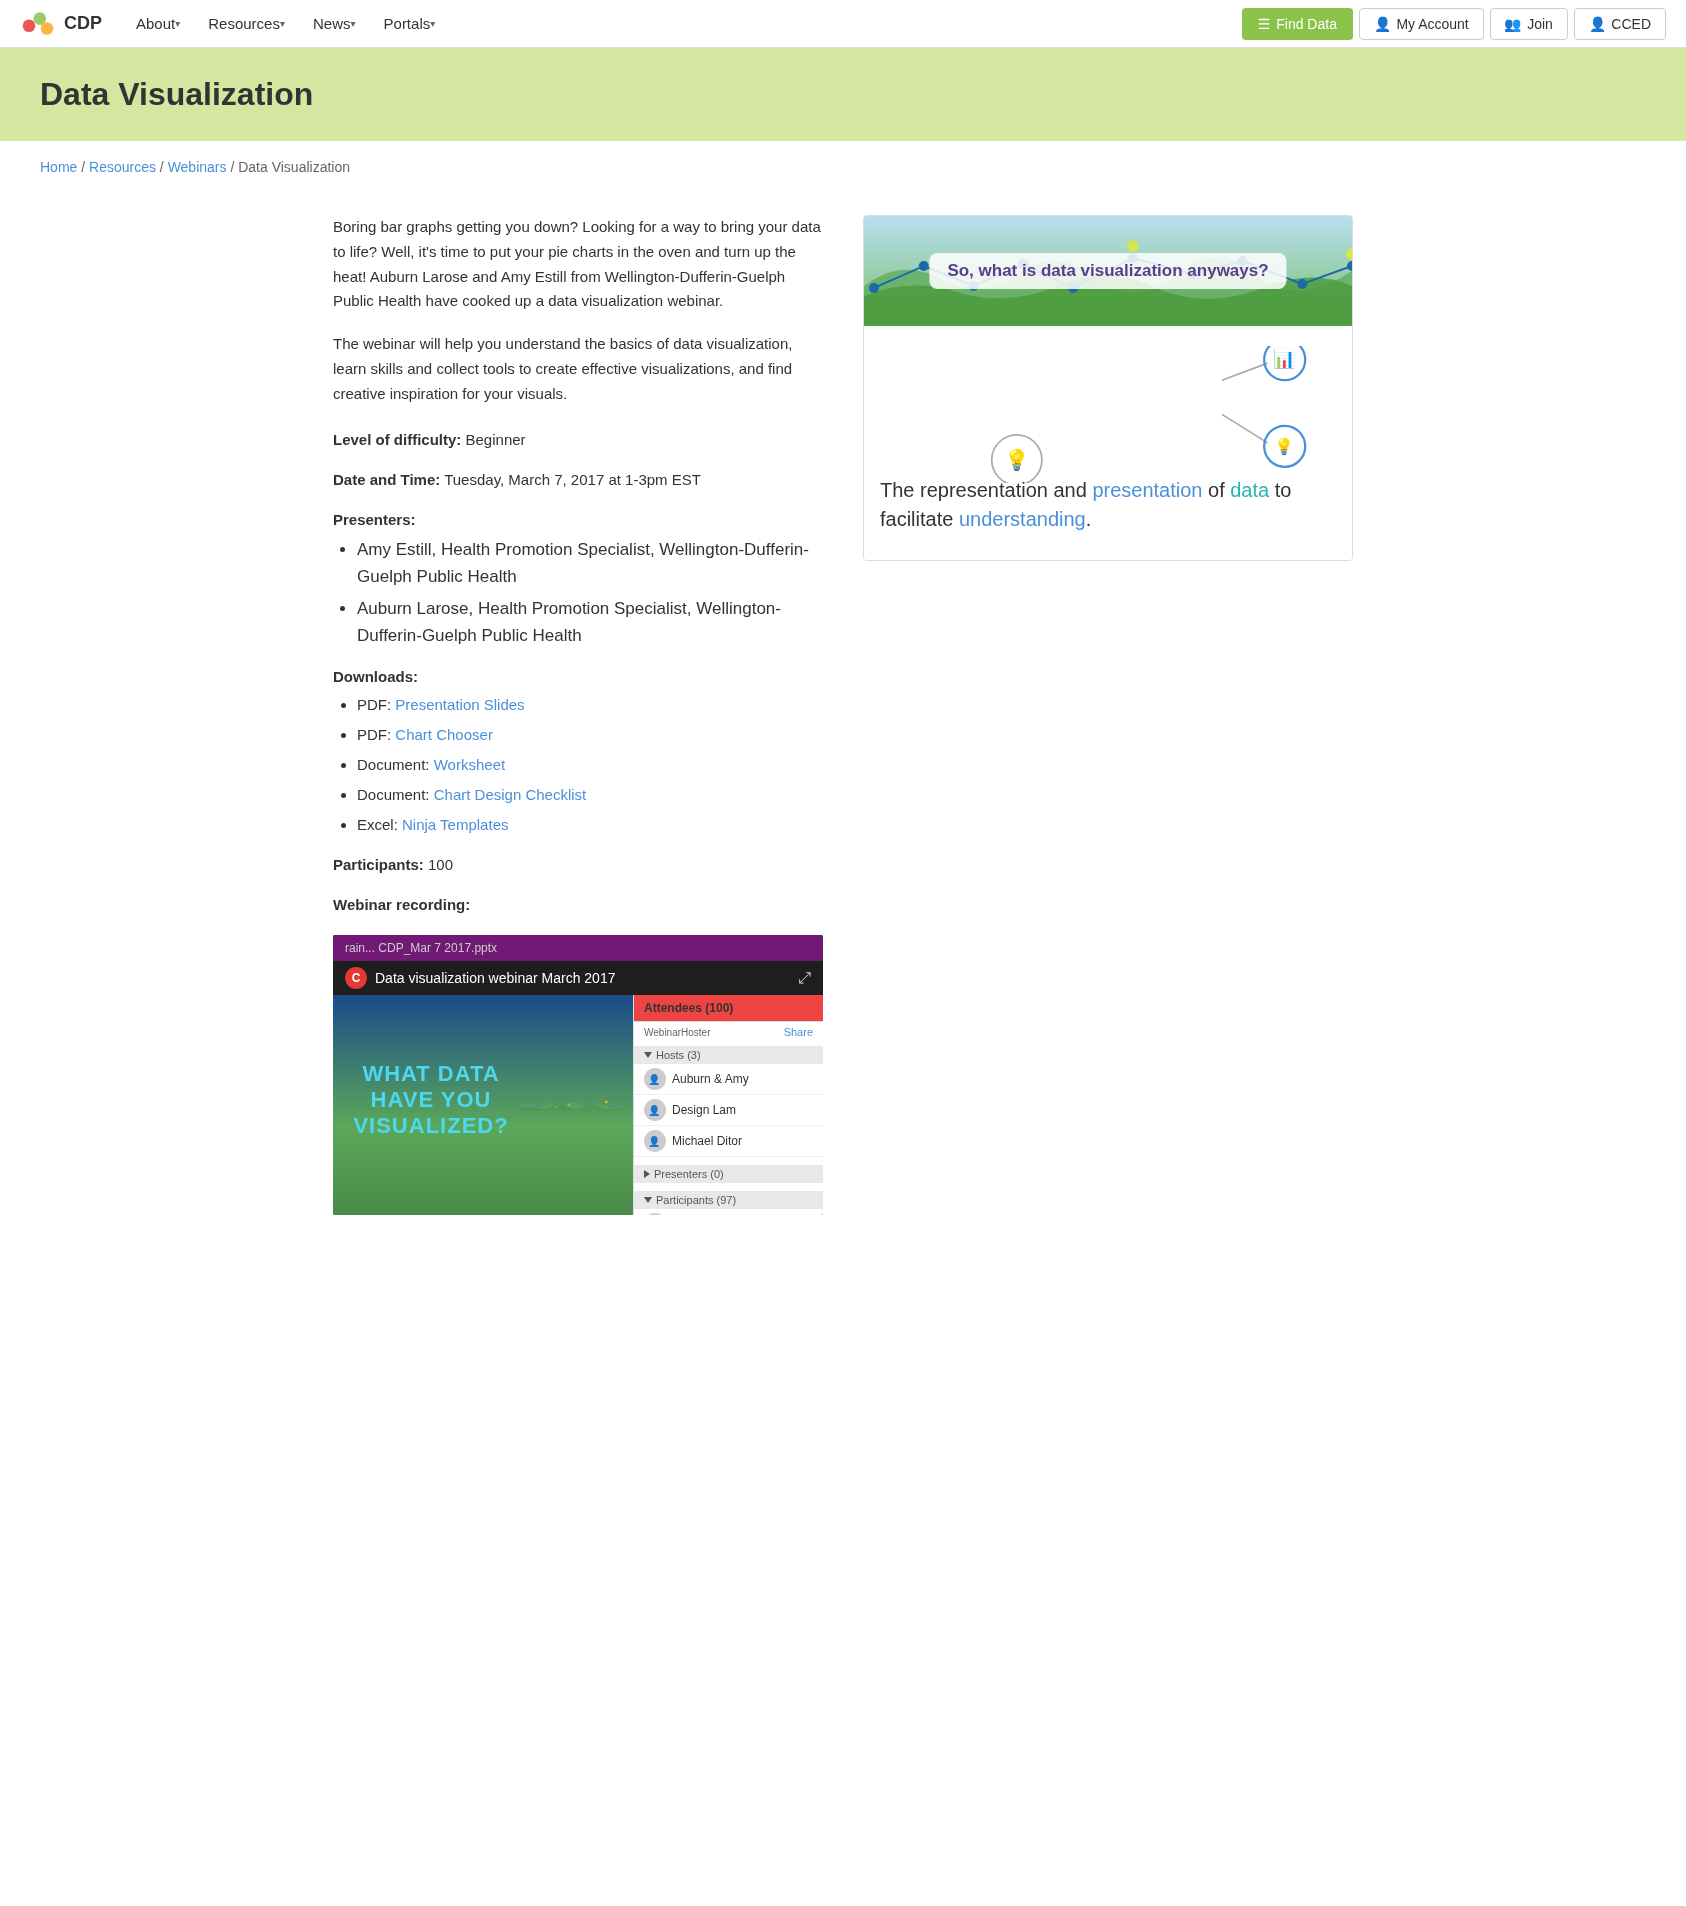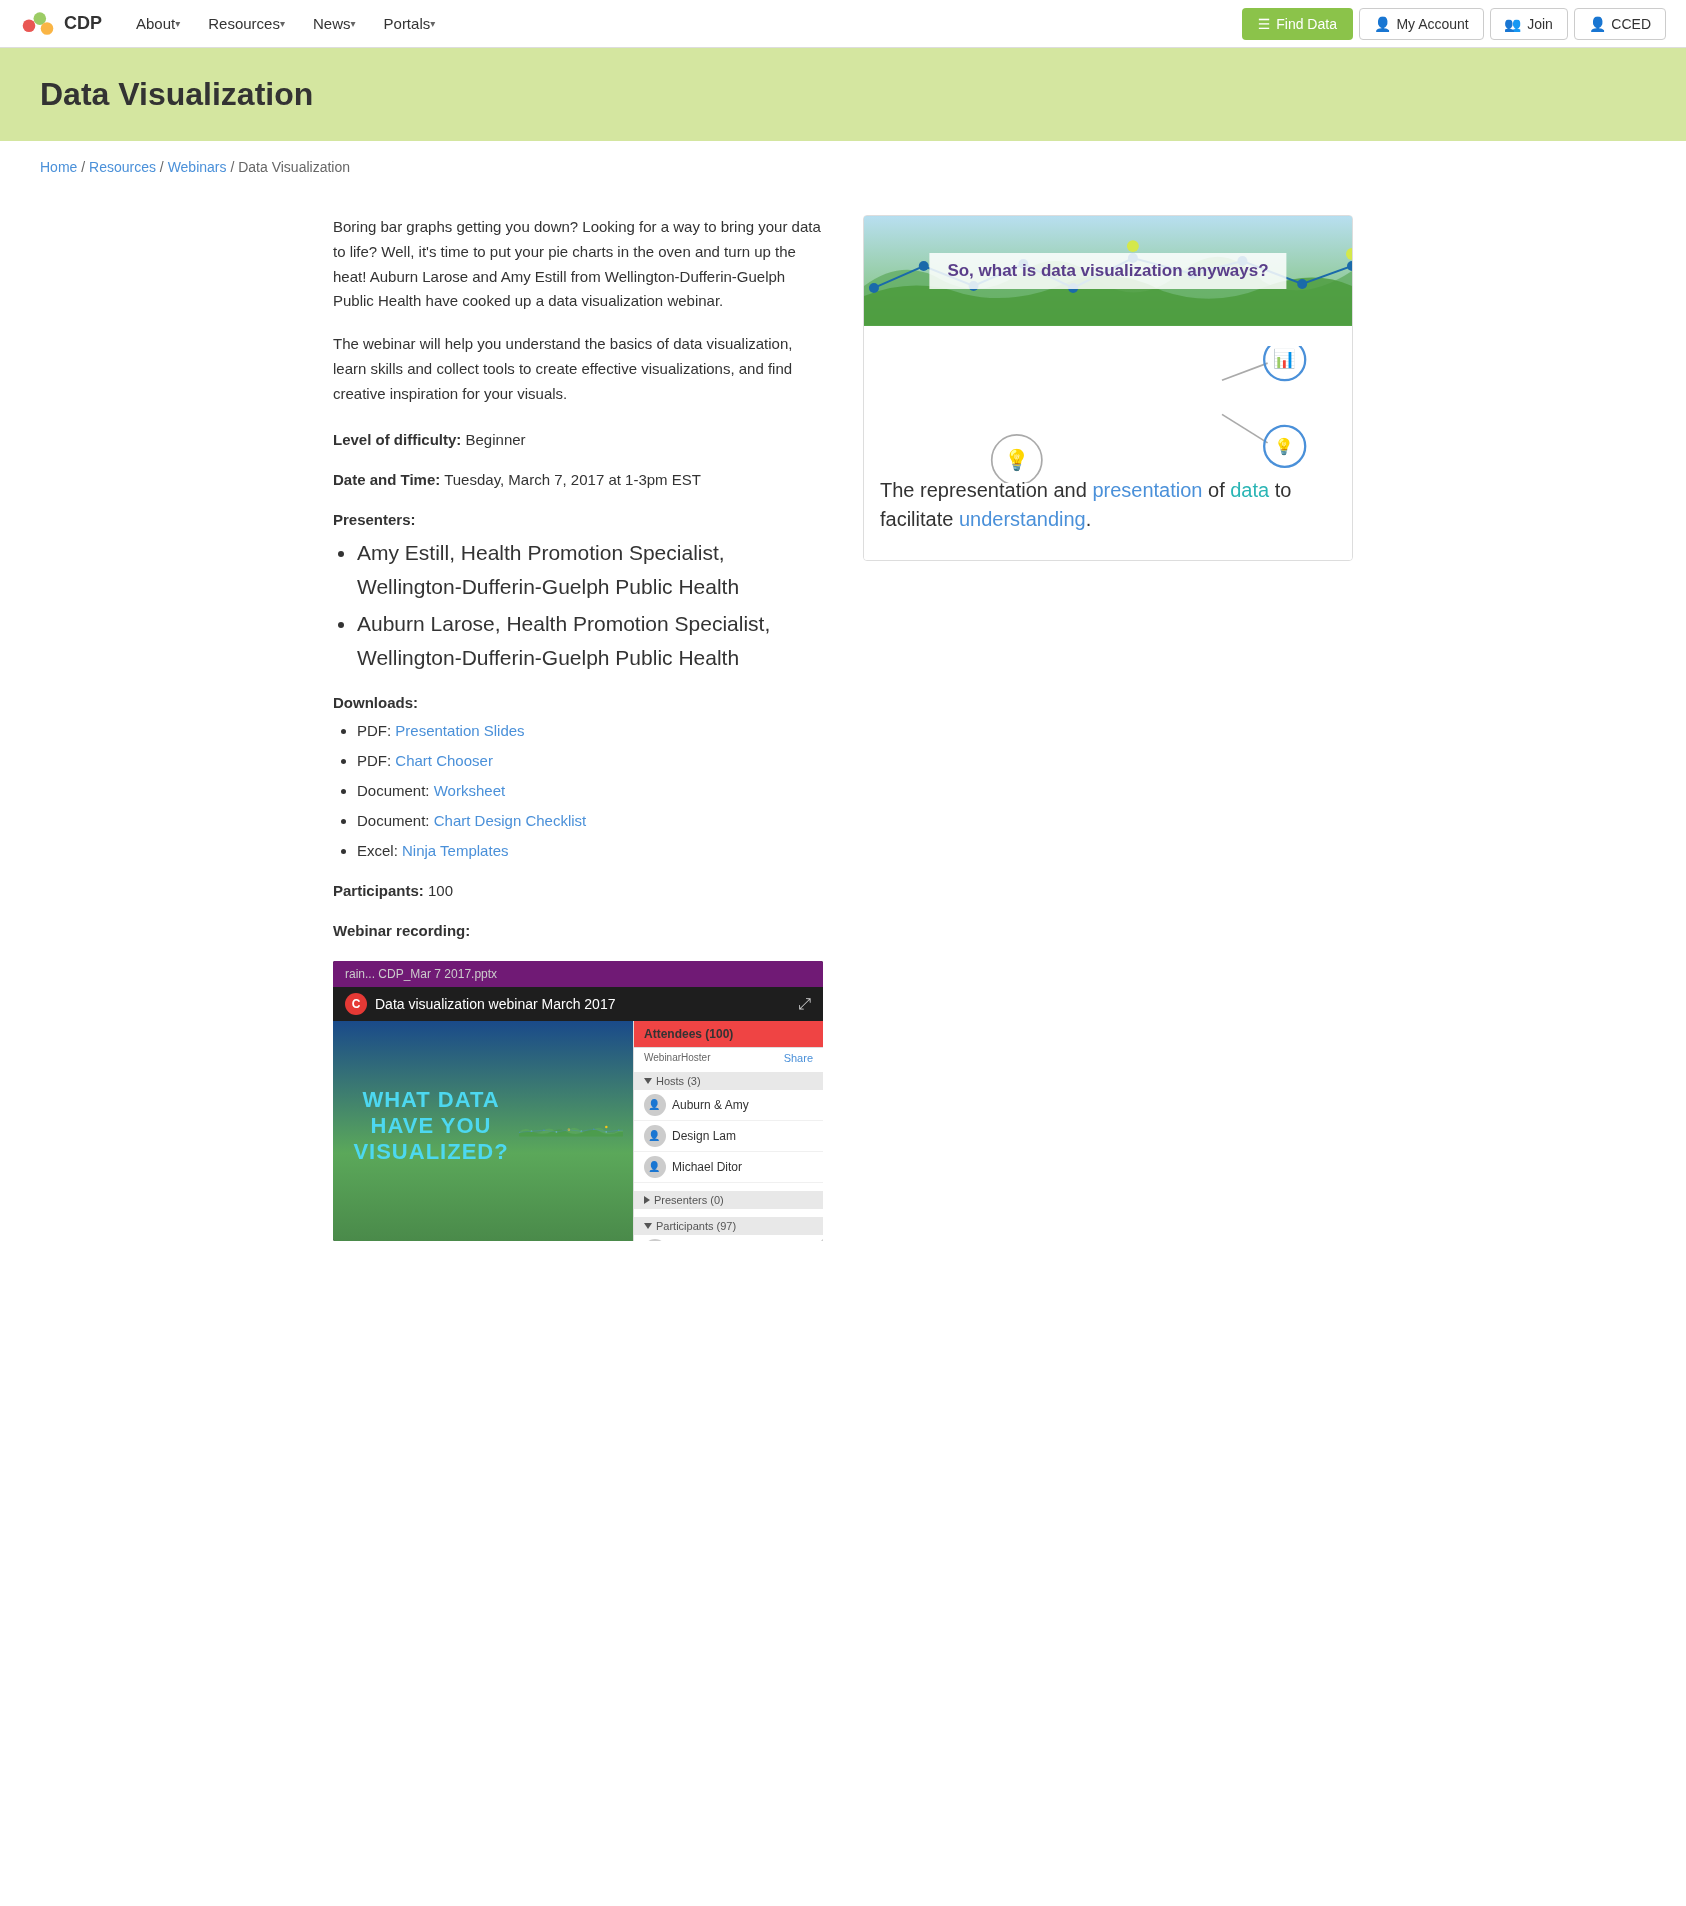--- a/index.html
+++ b/index.html
@@ -158,21 +158,21 @@
     .viz-preview-top-text {
       position: absolute;
       top: 50%;
       left: 50%;
       transform: translate(-50%, -50%);
       background: rgba(255,255,255,0.85);
       color: #5a3e8a;
       font-weight: bold;
       font-size: 17px;
       padding: 8px 18px;
-      border-radius: 0;
+      border-radius: 8px;
       white-space: nowrap;
       z-index: 2;
       text-align: center;
     }
     .viz-preview-bottom {
       background: #fff;
       padding: 20px 16px 16px;
       display: flex;
       align-items: center;
       gap: 16px;
@@ -190,21 +190,21 @@
     .meta-field strong {
       font-weight: bold;
     }
     .presenters-list {
       list-style: disc;
       margin-left: 24px;
       margin-top: 4px;
     }
     .presenters-list li {
       margin-bottom: 4px;
-      font-size: 21px;
+      font-size: 17px;
     }
 
     
     .downloads-list {
       list-style: disc;
       margin-left: 24px;
       margin-top: 4px;
     }
     .downloads-list li {
       margin-bottom: 6px;

